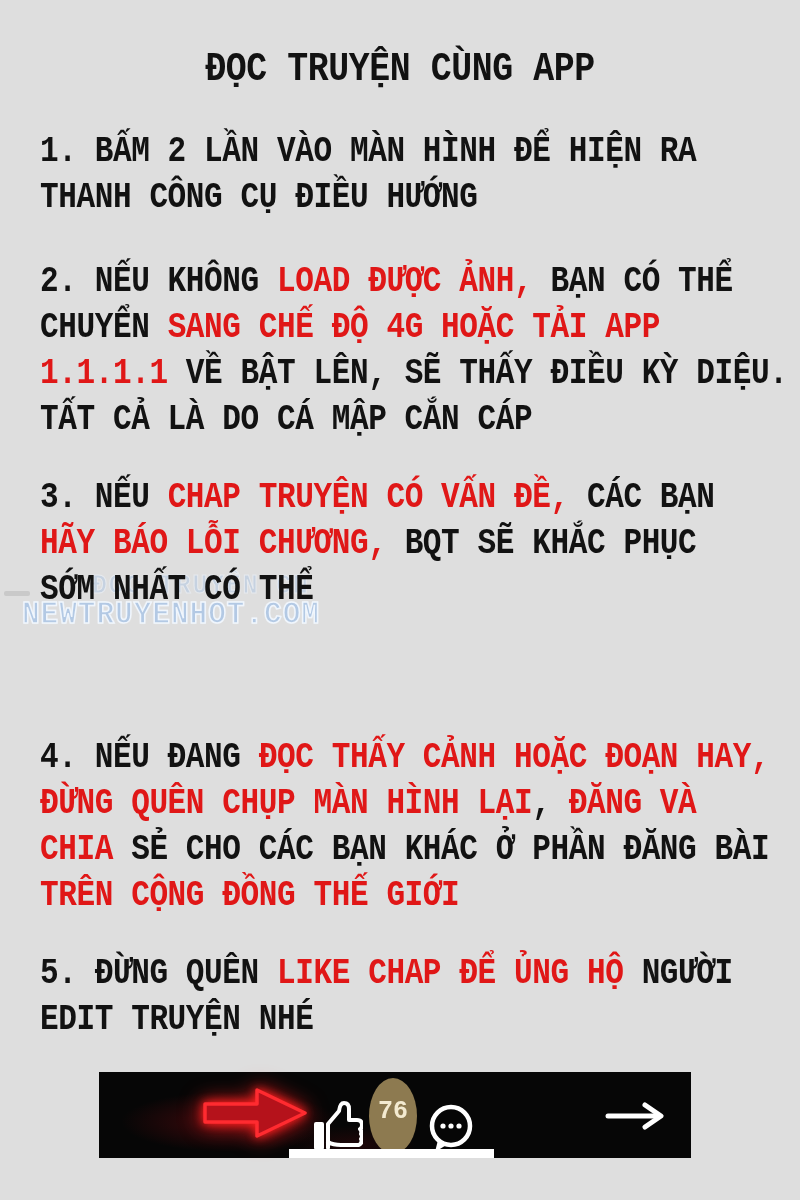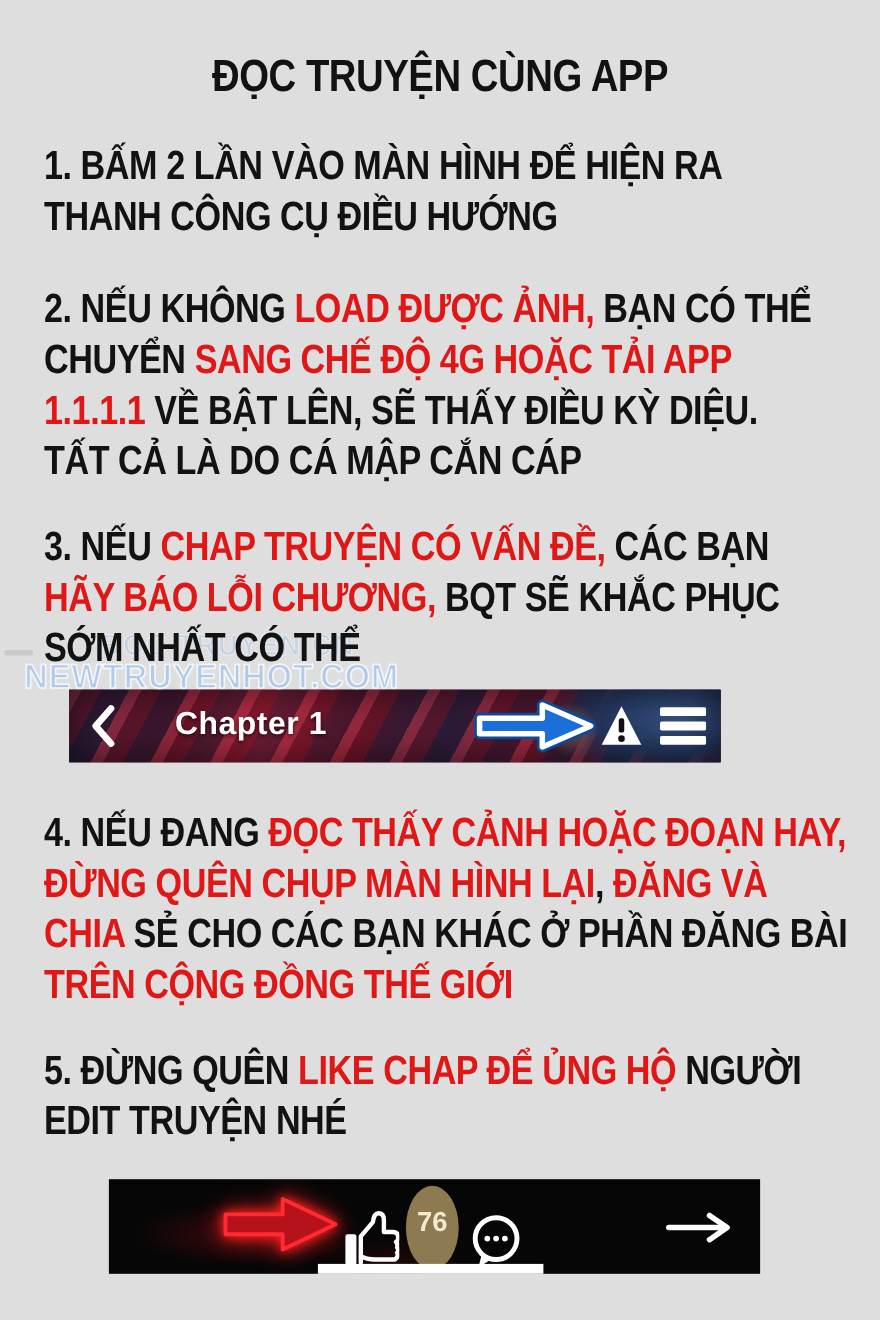--- a/index.html
+++ b/index.html
@@ -4,21 +4,21 @@
 <style>
   :root{
     --bg:#dedede; --ink:#121212; --accent:#e01717; --wm:#b3c9e4;
     --blue:#1b6fd8; --badge:#8d7a50; --glowred:#ff2b30;
   }
   *{margin:0;padding:0;box-sizing:border-box;}
   html,body{background:#888;}
   .page{
     position:relative;width:800px;height:1200px;margin:0 auto;
     background:var(--bg);overflow:hidden;
-    font-family:Liberation Sans, sans-serif;
+    font-family:Liberation Mono, monospace;
   }
   .page-title{
     position:absolute;top:46px;left:0;width:800px;text-align:center;
     font-size:41px;font-weight:700;color:var(--ink);letter-spacing:-.5px;
     transform:scaleX(.85);transform-origin:50% 0;white-space:pre-wrap;
   }
   .step{
     position:absolute;left:40px;width:900px;
     font-size:37px;font-weight:700;line-height:46px;color:var(--ink);
     letter-spacing:-.5px;white-space:pre-wrap;
@@ -95,40 +95,20 @@
 TẤT CẢ LÀ DO CÁ MẬP CẮN CÁP</span></p>
 
   <p class="step step-3"><span class="seg-ink">3. NẾU </span><span class="seg-accent">CHAP TRUYỆN CÓ VẤN ĐỀ,</span><span class="seg-ink"> CÁC BẠN
 </span><span class="seg-accent">HÃY BÁO LỖI CHƯƠNG,</span><span class="seg-ink"> BQT SẼ KHẮC PHỤC
 SỚM NHẤT CÓ THỂ</span></p>
 
   <div class="wm-faint">ĐỌC TRUYỆN CN</div>
   <div class="left-dash"></div>
   <div class="wm-main">NEWTRUYENHOT.COM</div>
 
-  <div class="chapter-bar">
-    <svg class="back" width="26" height="40" viewBox="0 0 26 40">
-      <polyline points="20,4 6,20 20,36" fill="none" stroke="#ffffff" stroke-width="6" stroke-linecap="round" stroke-linejoin="round"></polyline>
-    </svg>
-    <span class="bar-title">Chapter 1</span>
-    <svg class="blue-arrow" width="112" height="50" viewBox="0 0 112 50">
-      <polygon points="5,18 62,18 62,6 106,25 62,44 62,32 5,32" fill="none" stroke="#0a4a9c" stroke-width="10" stroke-linejoin="round"></polygon>
-      <polygon points="5,18 62,18 62,6 106,25 62,44 62,32 5,32" fill="var(--blue)" stroke="#ffffff" stroke-width="5" stroke-linejoin="round"></polygon>
-    </svg>
-    <svg class="warn" width="40" height="40" viewBox="0 0 40 40">
-      <polygon points="20,2 38,37 2,37" fill="#ffffff"></polygon>
-      <rect x="17.5" y="13" width="5" height="13" rx="2" fill="#111111"></rect>
-      <circle cx="20" cy="31.5" r="3" fill="#111111"></circle>
-    </svg>
-    <svg class="list-ic" width="42" height="36" viewBox="0 0 42 36">
-      <rect x="0" y="1" width="42" height="8" rx="1.5" fill="#ffffff"></rect>
-      <rect x="0" y="14" width="42" height="8" rx="1.5" fill="#ffffff"></rect>
-      <rect x="0" y="27" width="42" height="8" rx="1.5" fill="#ffffff"></rect>
-    </svg>
-  </div>
 
   <p class="step step-4"><span class="seg-ink">4. NẾU ĐANG </span><span class="seg-accent">ĐỌC THẤY CẢNH HOẶC ĐOẠN HAY,
 ĐỪNG QUÊN CHỤP MÀN HÌNH LẠI</span><span class="seg-ink">, </span><span class="seg-accent">ĐĂNG VÀ
 CHIA </span><span class="seg-ink">SẺ CHO CÁC BẠN KHÁC Ở PHẦN ĐĂNG BÀI
 </span><span class="seg-accent">TRÊN CỘNG ĐỒNG THẾ GIỚI</span></p>
 
   <p class="step step-5"><span class="seg-ink">5. ĐỪNG QUÊN </span><span class="seg-accent">LIKE CHAP ĐỂ ỦNG HỘ</span><span class="seg-ink"> NGƯỜI
 EDIT TRUYỆN NHÉ</span></p>
 
   <div class="action-bar">

